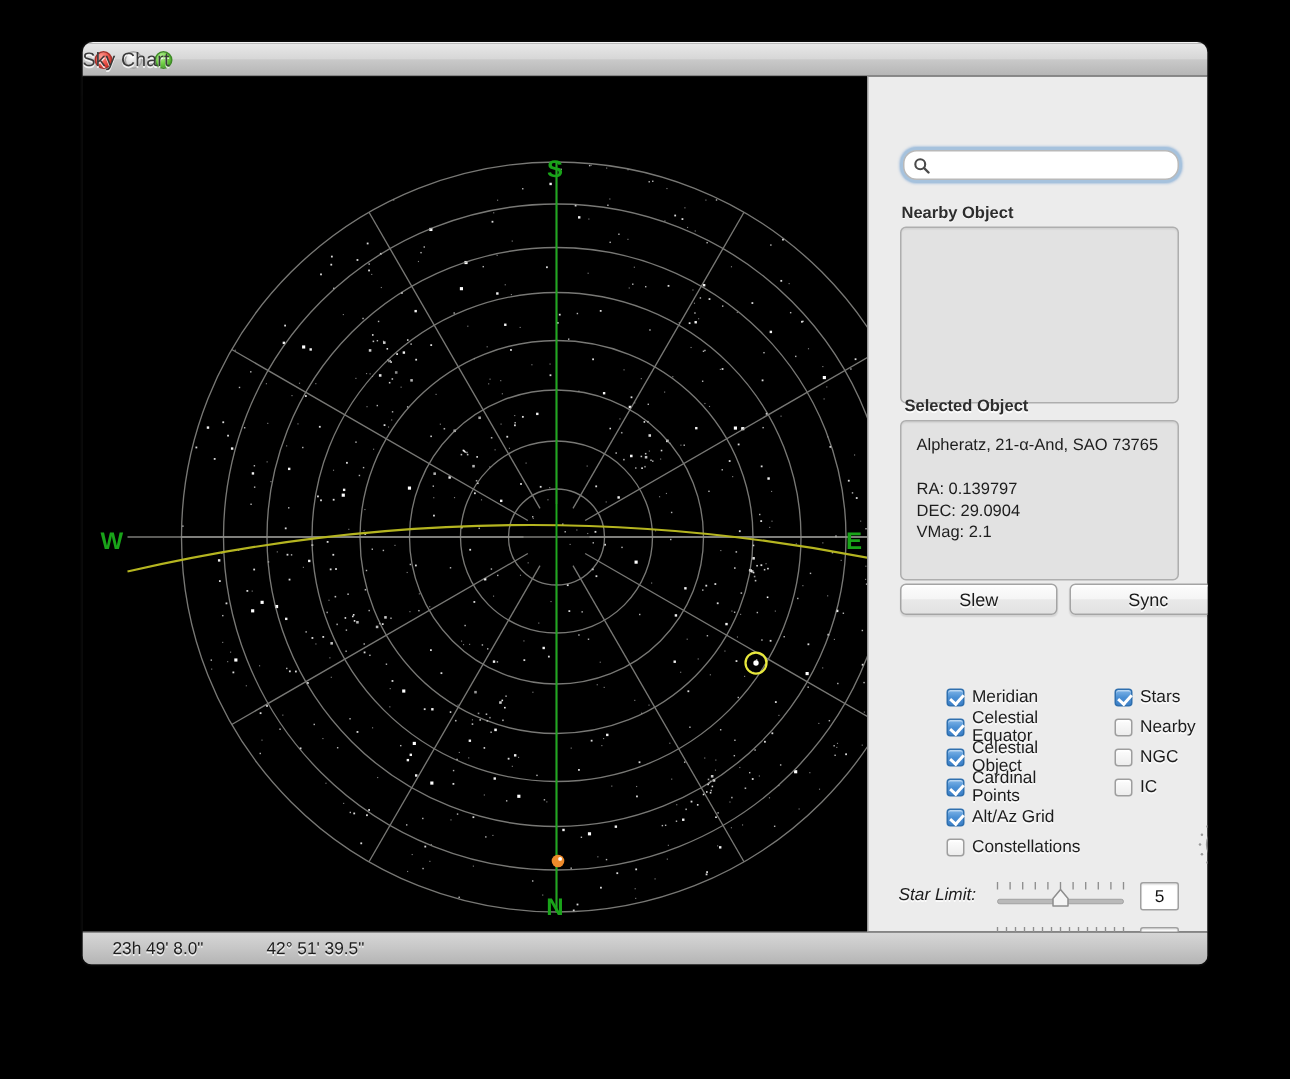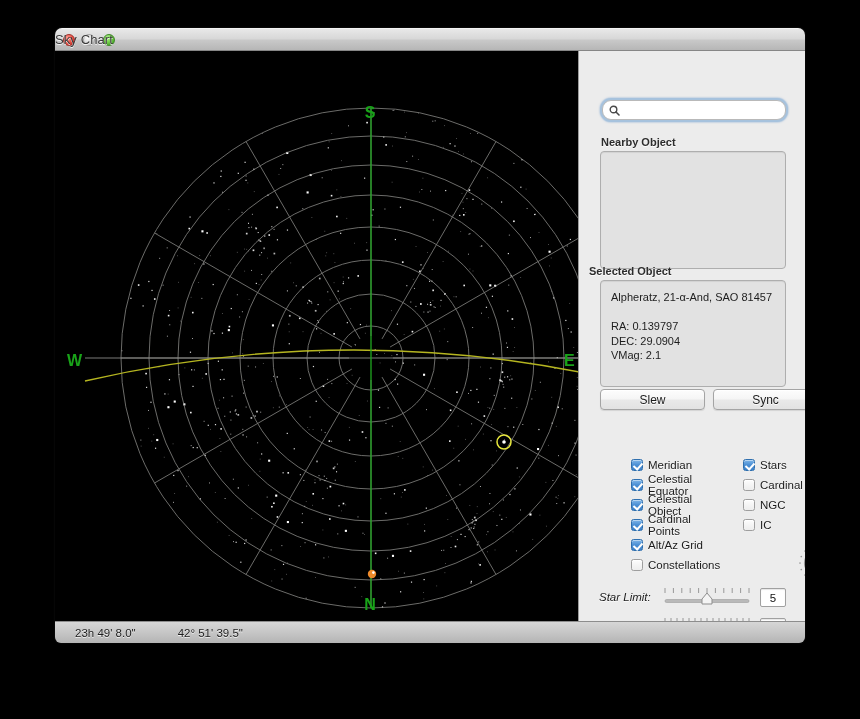--- a/index.html
+++ b/index.html
@@ -125,21 +125,21 @@
     background: #e2e2e2;
     border: 1px solid #aeaeae;
     border-radius: 4px;
     box-sizing: border-box;
     box-shadow: inset 0 1px 1px rgba(0,0,0,0.07);
   }
 
   #nearby-label { left: 22px; top: 85px; }
   #nearby-box   { left: 21px; top: 100px; width: 186px; height: 118px; }
 
-  #selected-label { left: 10px; top: 214px; text-align: center; }
+  #selected-label { left: 24px; top: 214px; text-align: center; }
   #selected-box   { left: 21px; top: 229px; width: 186px; height: 107px; padding: 9px 10px; }
   #selected-text {
     font-size: 11px;
     color: #1d1d1d;
     line-height: 14.5px;
     white-space: pre-line;
   }
 
   
   .btn-row { position: absolute; left: 21px; top: 338px; width: 218px; display: flex; gap: 8px; }
@@ -1061,21 +1061,21 @@
             <input type="text" placeholder="" value="" style="">
           </div>
         </div>
       </div>
 
       <div class="group-label" id="nearby-label">Nearby Object</div>
       <div class="box" id="nearby-box"></div>
 
       <div class="group-label" id="selected-label">Selected Object</div>
       <div class="box" id="selected-box">
-        <div id="selected-text">Alpheratz, 21-α-And, SAO 81457
+        <div id="selected-text">Alpheratz, 21-α-And, SAO 73765
 
 RA: 0.139797
 DEC: 29.0904
 VMag: 2.1</div>
       </div>
 
       <div class="btn-row">
         <button class="btn">Slew</button>
         <button class="btn">Sync</button>
       </div>
@@ -1108,21 +1108,21 @@
                 <span>Constellations</span>
               </div>
             </div>
           <div class="col-right" id="col-right">
               <div class="chk">
                 <span class="cbox on"></span>
                 <span>Stars</span>
               </div>
               <div class="chk">
                 <span class="cbox off"></span>
-                <span>Cardinal</span>
+                <span>Nearby</span>
               </div>
               <div class="chk">
                 <span class="cbox off"></span>
                 <span>NGC</span>
               </div>
               <div class="chk">
                 <span class="cbox off"></span>
                 <span>IC</span>
               </div>
             </div>

